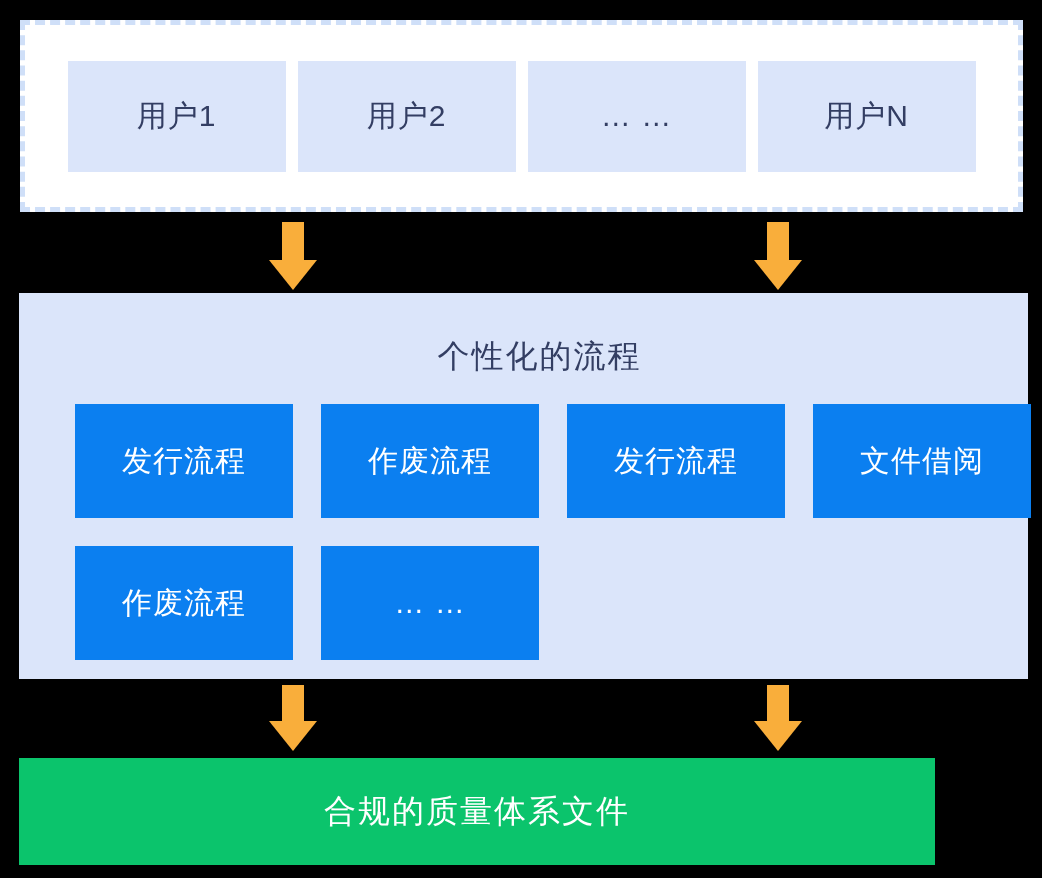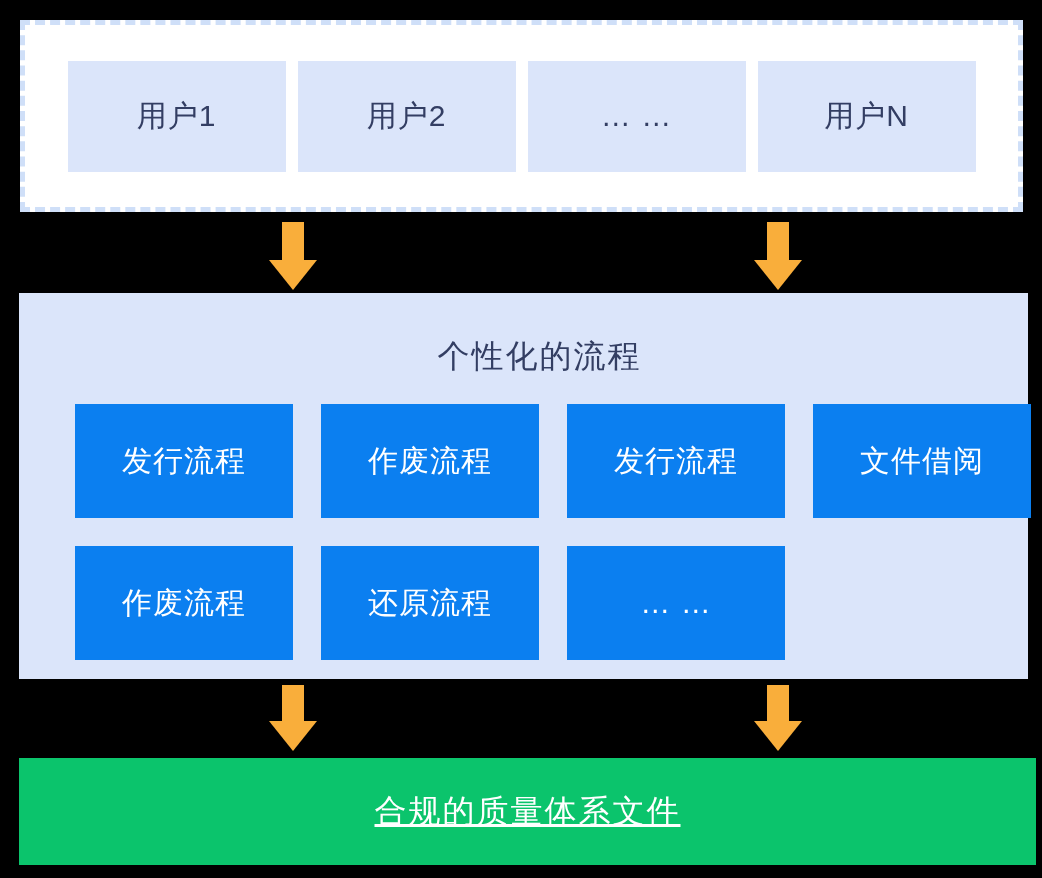--- a/index.html
+++ b/index.html
@@ -70,27 +70,26 @@
     background: var(--process-blue);
     color: var(--white-text);
     font-size: 30px;
     display: flex; align-items: center; justify-content: center;
     letter-spacing: 1px;
   }
 
   
   .result-bar {
     position: absolute; left: 19px; top: 758px;
-    width: 1017px; height: 107px;
+    width: 916px; height: 107px;
     background: var(--result-green);
     color: var(--white-text);
     font-size: 32px;
     display: flex; align-items: center; justify-content: center;
     letter-spacing: 2px;
-    text-decoration: underline;
   }
 </style>
 </head>
 <body>
 
 <div class="users-panel">
   <div class="user-box">用户1</div>
   <div class="user-box">用户2</div>
   <div class="user-box">… …</div>
   <div class="user-box">用户N</div>
@@ -106,21 +105,20 @@
 </div>
 
 <div class="process-panel">
   <div class="process-title">个性化的流程</div>
   <div class="process-grid">
     <div class="process-box">发行流程</div>
     <div class="process-box">作废流程</div>
     <div class="process-box">发行流程</div>
     <div class="process-box">文件借阅</div>
     <div class="process-box">作废流程</div>
-    <div class="process-box">还原流程</div>
     <div class="process-box">… …</div>
   </div>
 </div>
 
 <div class="arrow a-bot-left">
   <div class="arrow-stem"></div>
   <div class="arrow-head"></div>
 </div>
 <div class="arrow a-bot-right">
   <div class="arrow-stem"></div>

